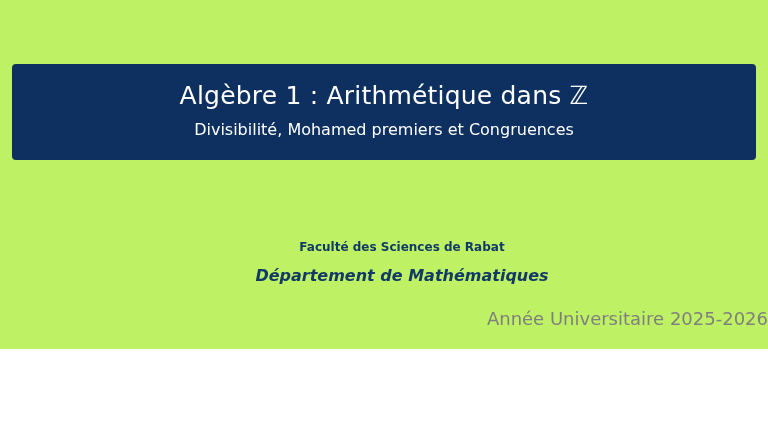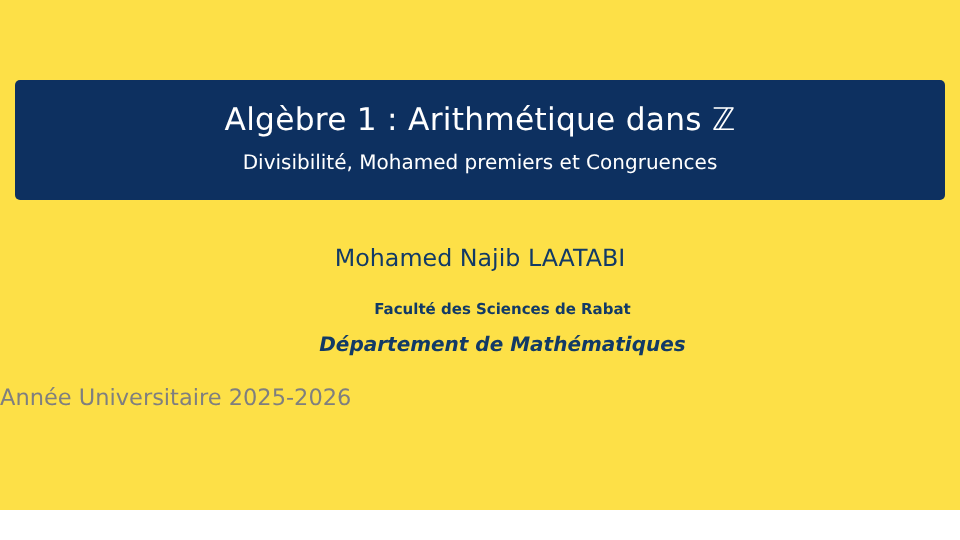--- a/index.html
+++ b/index.html
@@ -9,22 +9,22 @@
   body {
     width: 768px;
     height: 432px;
     background: #ffffff;
     font-family: "DejaVu Sans", sans-serif;
     overflow: hidden;
   }
   .slide {
     position: relative;
     width: 768px;
-    height: 408px;
-    background: #fde047;
+    height: 349px;
+    background: #bef264;
     box-sizing: border-box;
   }
   .title-block {
     position: absolute;
     left: 12px;
     top: 64px;
     width: 744px;
     background: #0d3060;
     border-radius: 4px;
     padding: 16px 20px 18px 20px;
@@ -73,36 +73,35 @@
     font-weight: bold;
     font-style: italic;
     line-height: 1.5;
     margin-top: 8px;
   }
   .date-line {
     position: absolute;
     top: 308px;
     left: 0;
     width: 768px;
-    text-align: left;
+    text-align: right;
     color: #7f7f7f;
     font-size: 18px;
   }
 </style>
 </head>
 <body>
 
 <div class="slide">
 
   <div class="title-block">
     <div class="title-main">Algèbre 1 : Arithmétique dans ℤ</div>
     <div class="title-sub">Divisibilité, Mohamed premiers et Congruences</div>
   </div>
 
-  <div class="author">Mohamed Najib LAATABI</div>
 
   <div class="inst-block">
     <div class="inst-line">Faculté des Sciences de Rabat</div>
     <div class="dept-line">Département de Mathématiques</div>
   </div>
 
   <div class="date-line">Année Universitaire 2025-2026</div>
 
 </div>
 

